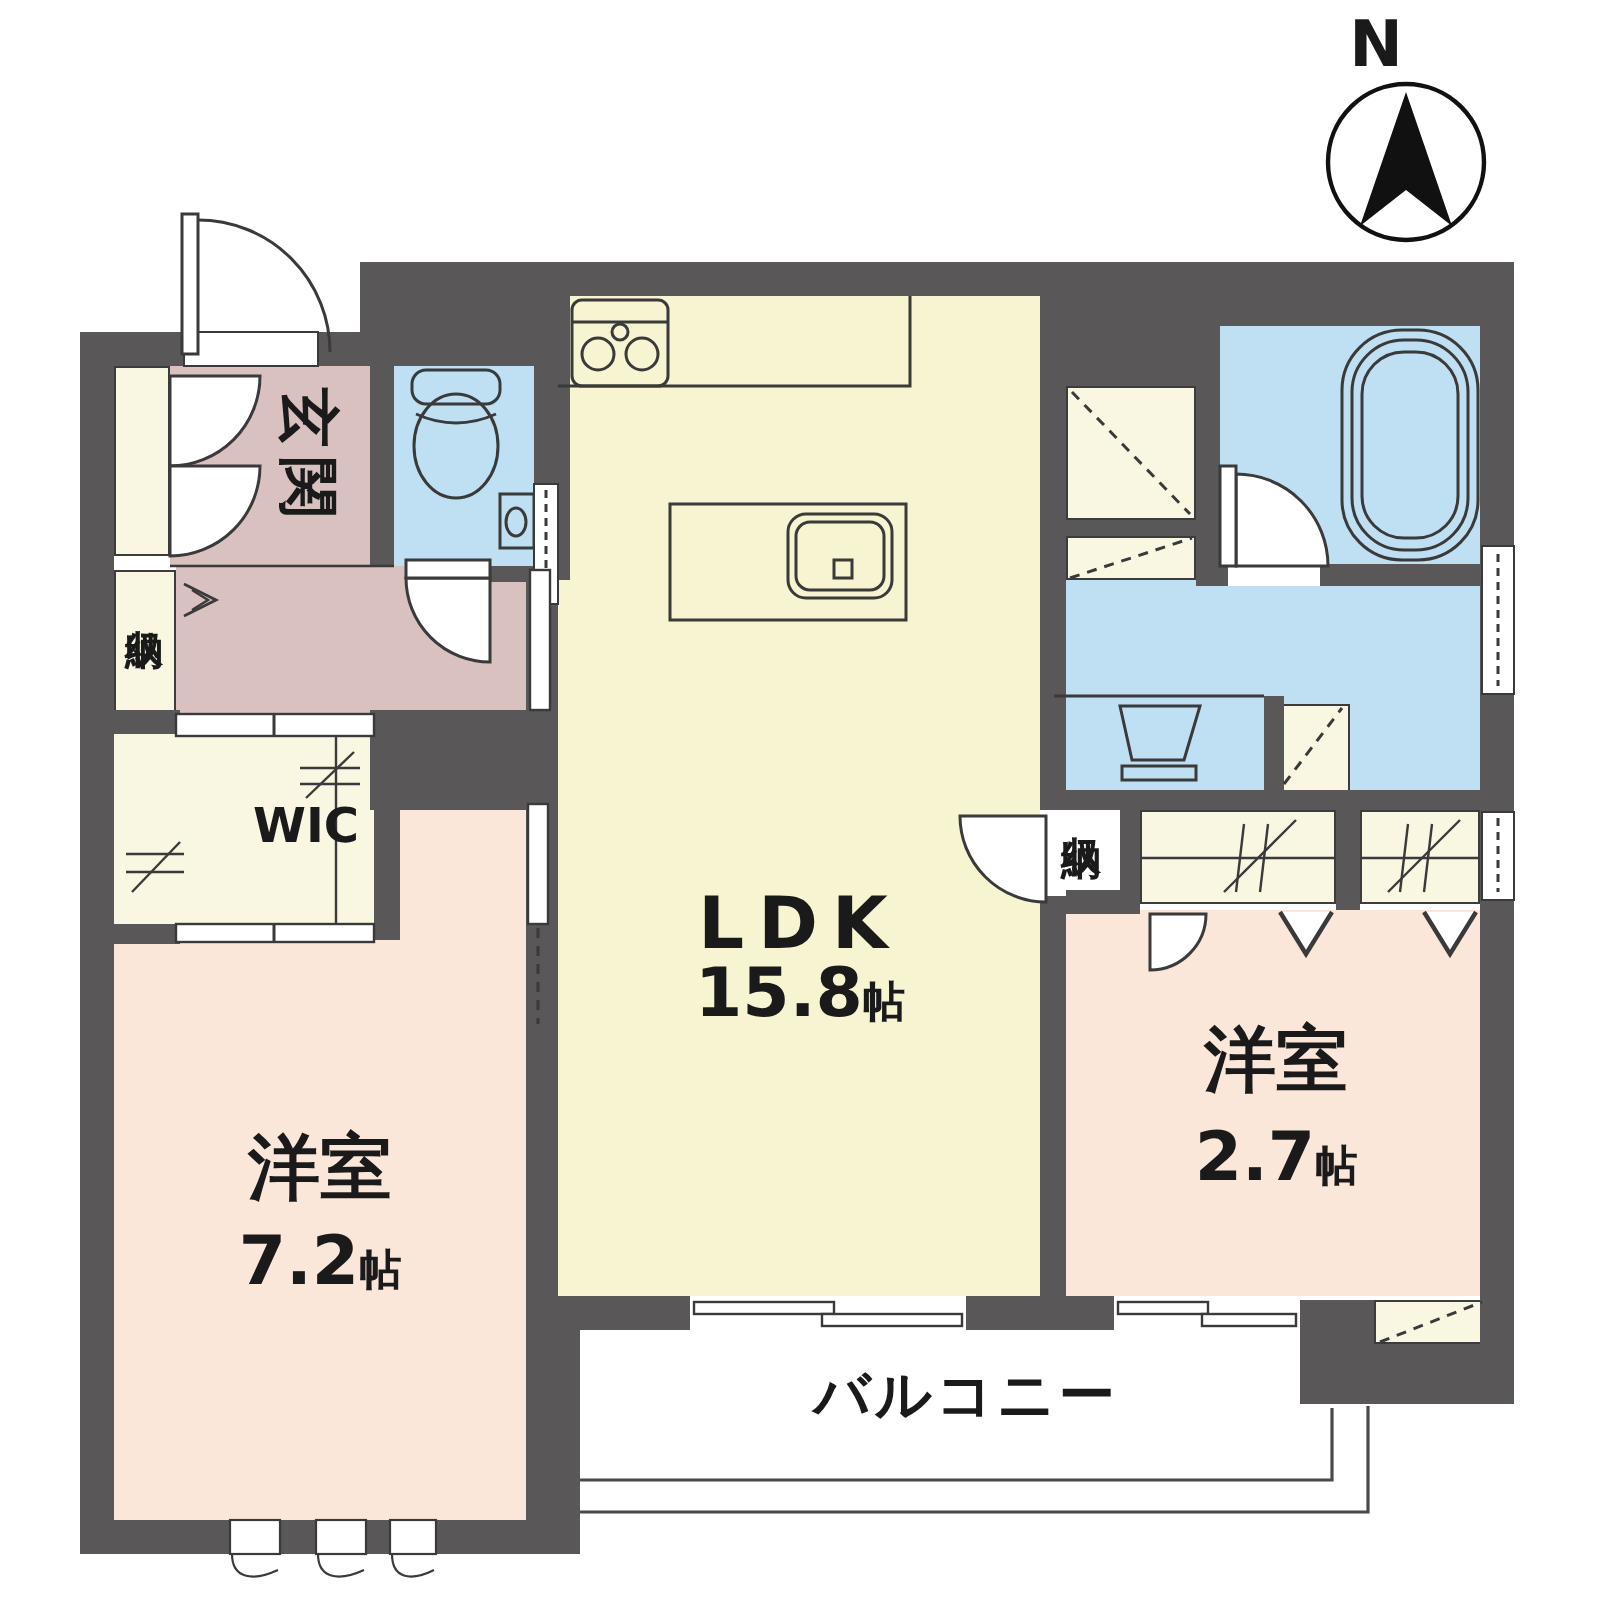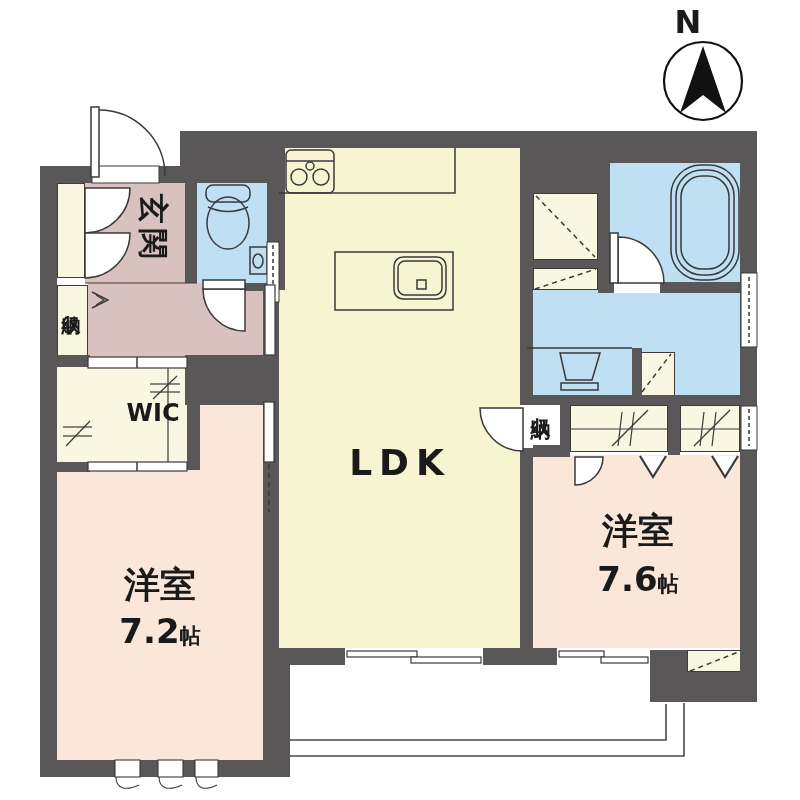--- a/index.html
+++ b/index.html
@@ -249,27 +249,31 @@
 
   <div class="lbl" style="left:668px;top:6px;width:40px;font-size:32px;">N</div>
 
   <div class="lbl" style="left:103px;top:213px;width:100px;font-size:30px;letter-spacing:5px;transform:rotate(90deg);transform-origin:center;">玄関</div>
 
   <div class="lbl vert" style="left:61px;top:299px;font-size:19px;">収納</div>
 
   <div class="lbl" style="left:96px;top:401px;width:56px;font-size:24px;margin-left:29px;">WIC</div>
 
   <div class="lbl" style="left:340px;top:444px;width:120px;font-size:36px;letter-spacing:7px;">LDK</div>
+  <div class="lbl" style="left:340px;top:480px;width:120px;font-size:34px;">
+    <span>15.8</span><span class="unit">帖</span>
+  </div>
 
   <div class="lbl" style="left:112px;top:566px;width:96px;font-size:36px;">洋室</div>
   <div class="lbl" style="left:112px;top:614px;width:96px;font-size:34px;">
     <span>7.2</span><span class="unit">帖</span>
   </div>
 
   <div class="lbl" style="left:590px;top:512px;width:96px;font-size:36px;">洋室</div>
   <div class="lbl" style="left:590px;top:562px;width:96px;font-size:34px;">
-    <span>7.6</span><span class="unit">帖</span>
+    <span>2.7</span><span class="unit">帖</span>
   </div>
 
   <div class="lbl vert" style="left:530px;top:402px;font-size:20px;">収納</div>
 
+  <div class="lbl" style="left:388px;top:683px;width:190px;font-size:28px;letter-spacing:2px;">バルコニー</div>
 
 </div>
 
 </body></html>

